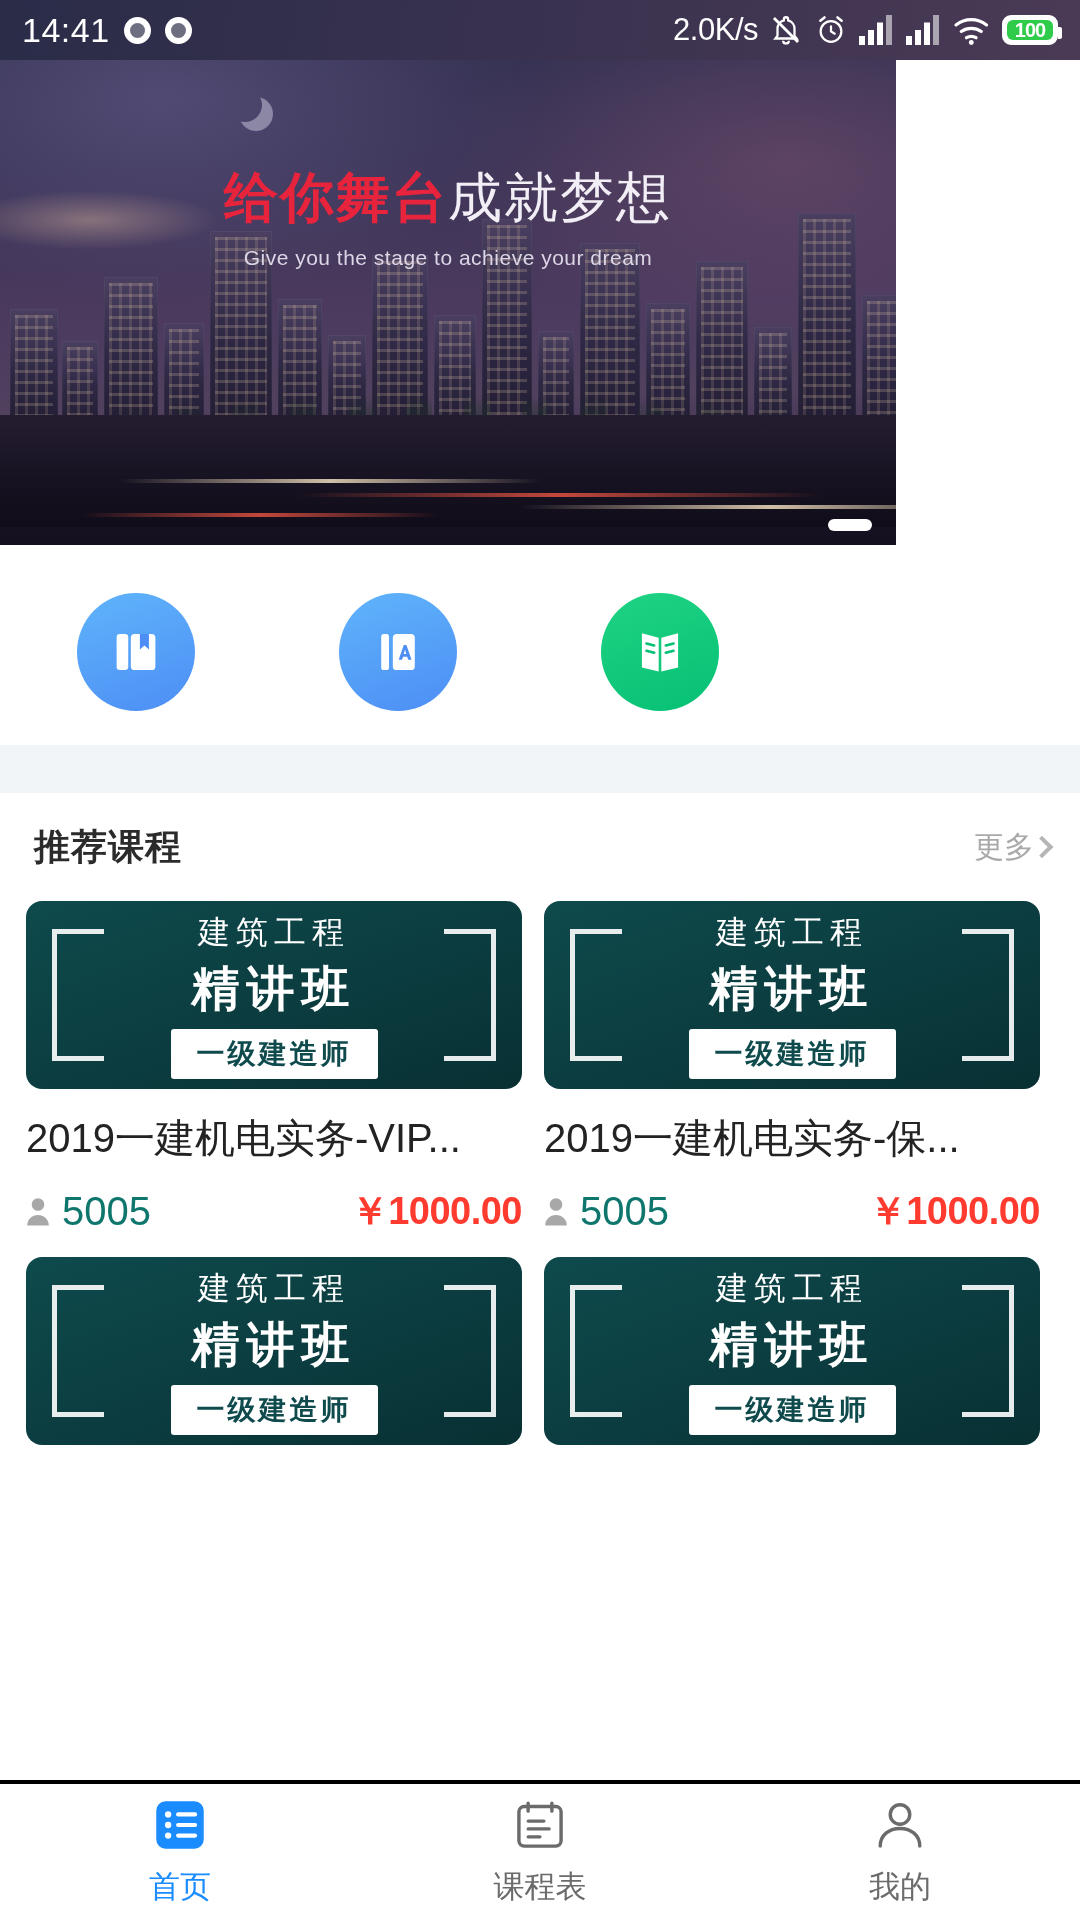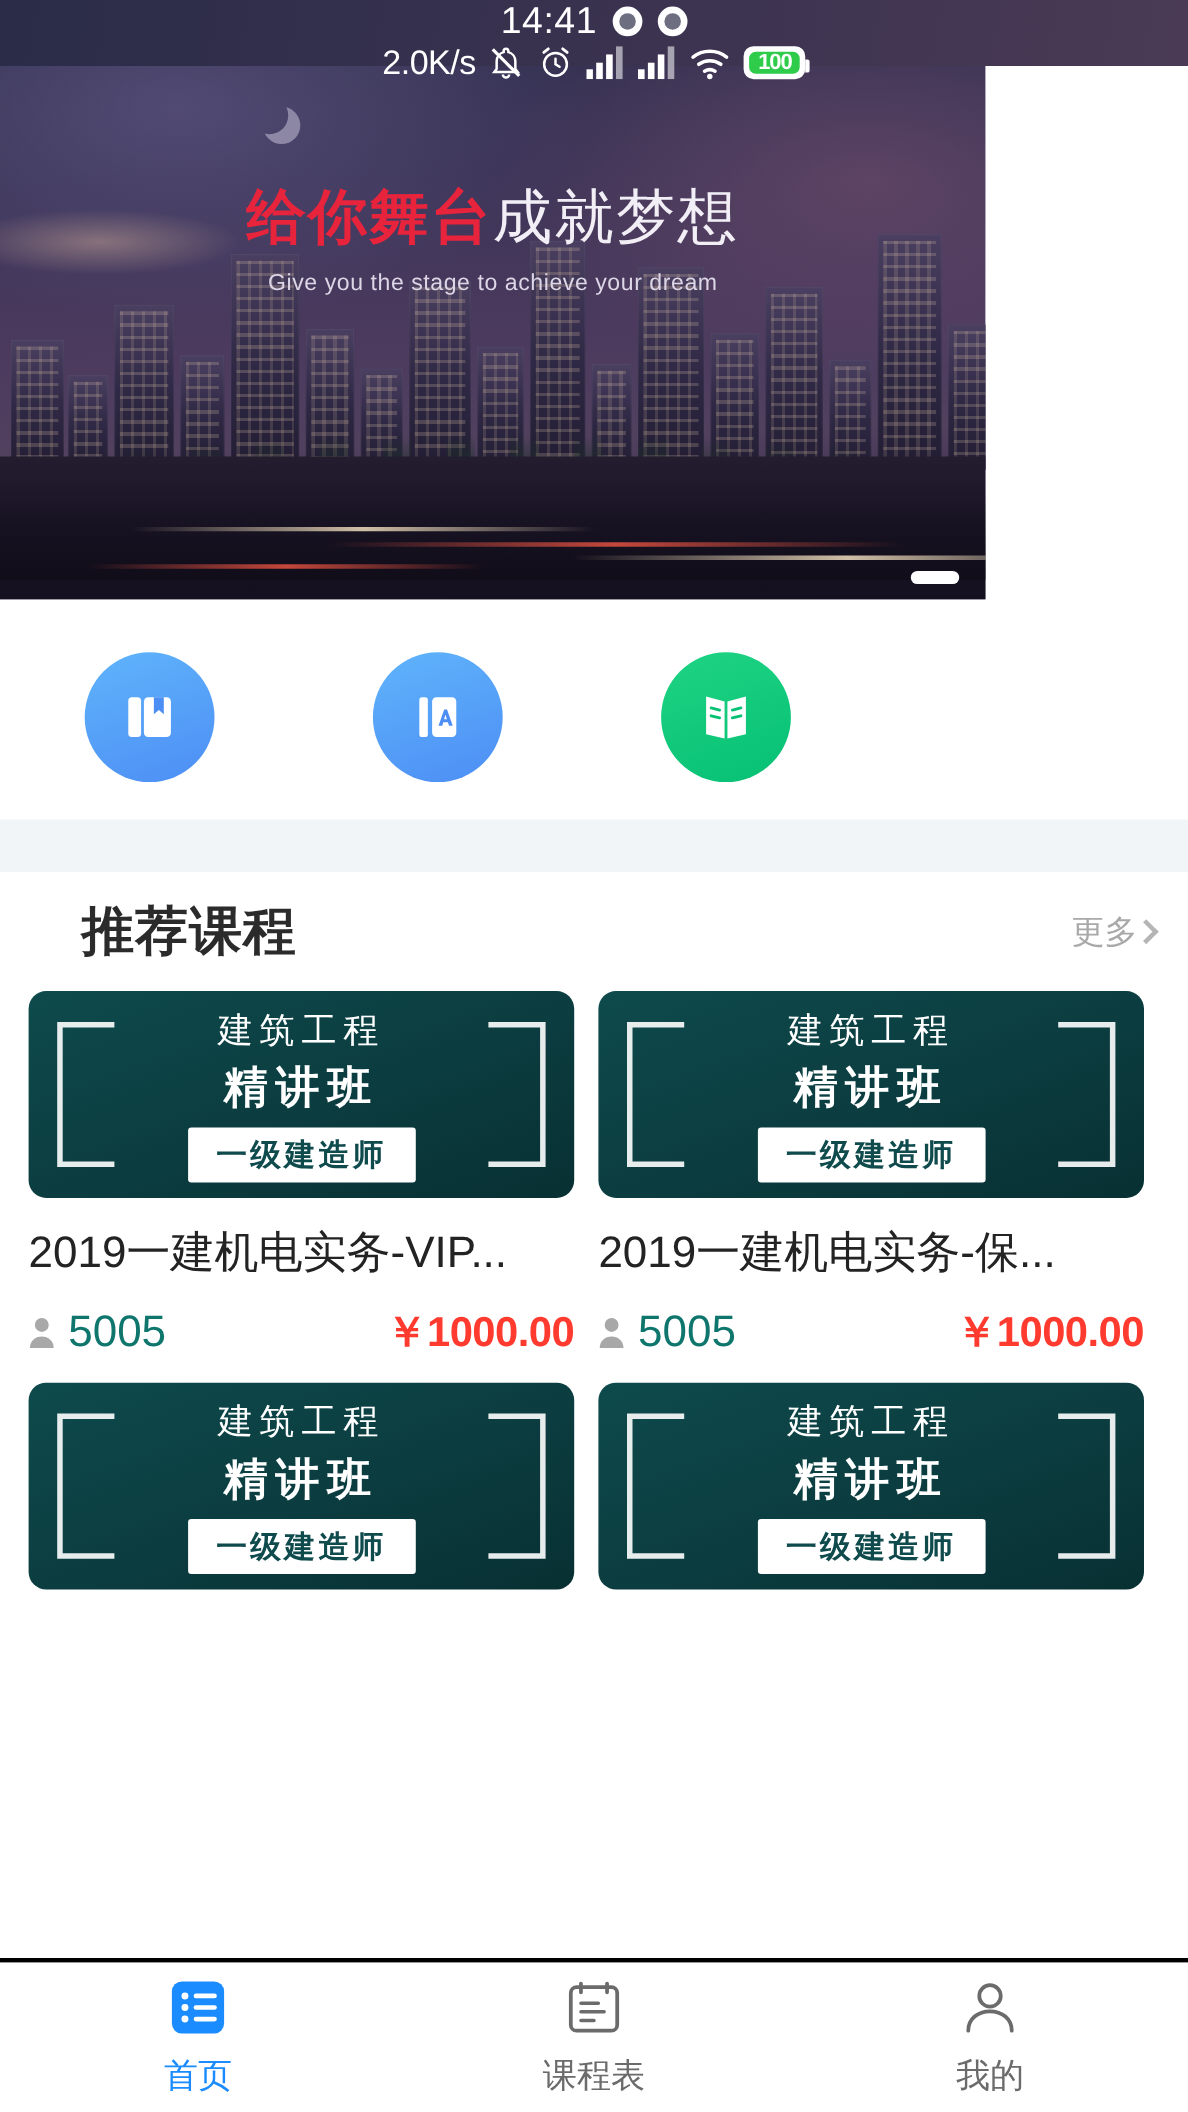--- a/index.html
+++ b/index.html
@@ -10,21 +10,20 @@
     overflow:hidden;
     position:relative;
   }
 
   
   .statusbar{
     position:absolute; top:0; left:0; width:1080px; height:60px;
     display:flex; align-items:center; justify-content:space-between;
     padding:0 22px; color:#fff; z-index:40;
     background:linear-gradient(100deg,#2a2c48 0%,#3b3350 55%,#4a3a55 100%);
-    flex-direction:column;
   }
   .sb-left{ display:flex; align-items:center; gap:14px; }
   .sb-time{ font-size:34px; letter-spacing:0.5px; font-weight:400; }
   .dot-ring{
     width:27px;height:27px;border-radius:50%;
     background:#fff; display:flex;align-items:center;justify-content:center;
   }
   .dot-ring i{ width:15px;height:15px;border-radius:50%;background:#6d6f80; display:block;}
   .sb-right{ display:flex; align-items:center; gap:11px; }
   .sb-speed{ font-size:31px; letter-spacing:-0.5px; }
@@ -122,39 +121,39 @@
 
   
   .divider{ position:absolute; top:745px; left:0; width:1080px; height:48px; background:#f2f5f8; }
 
   
   .recommend{ position:absolute; top:793px; left:0; width:1080px; background:#fff; }
   .sec-head{
     height:108px; display:flex; align-items:center; justify-content:space-between;
     padding:0 30px 0 34px;
   }
-  .sec-title{ font-size:48px; font-weight:700; color:#2b2b2b; letter-spacing:1px;margin-left:40px; }
+  .sec-title{ font-size:36px; font-weight:700; color:#2b2b2b; letter-spacing:1px; }
   .sec-more{ display:flex; align-items:center; color:#a9a9a9; font-size:30px; }
   .chev{ width:16px;height:16px;border-right:4px solid #b5b5b5;border-bottom:4px solid #b5b5b5;transform:rotate(-45deg); display:block;}
 
   .card-grid{ display:flex; flex-wrap:wrap; padding:0 26px; gap:0 22px; }
   .card{ width:496px; }
   .card-img{
     width:496px;height:188px;border-radius:16px;overflow:hidden;position:relative;
     background:linear-gradient(160deg,#0e4a4c 0%,#0c3f42 45%,#083033 100%);
     display:flex;flex-direction:column;align-items:center;justify-content:center;
   }
   .brk{
     position:absolute; top:28px; bottom:28px; width:52px;
     border-top:5px solid rgba(255,255,255,.9); border-bottom:5px solid rgba(255,255,255,.9);
   }
   .brk.l{ left:26px; border-left:5px solid rgba(255,255,255,.9); }
   .brk.r{ right:26px; border-right:5px solid rgba(255,255,255,.9); }
   .ci-top{ font-size:32px;color:#fff;letter-spacing:6px;font-weight:500; }
-  .ci-mid{ font-size:40px;color:#fff;letter-spacing:7px;font-weight:700;margin-top:8px;line-height:1.1; }
+  .ci-mid{ font-size:48px;color:#fff;letter-spacing:7px;font-weight:700;margin-top:8px;line-height:1.1; }
   .ci-bot{
     margin-top:14px;background:#fff;color:#0f4a4d;font-size:28px;font-weight:700;
     letter-spacing:3px;padding:6px 26px;border-radius:3px;
   }
   .card-title{
     margin-top:22px;font-size:40px;color:#232323;white-space:nowrap;overflow:hidden;
     text-overflow:ellipsis;letter-spacing:0px;
   }
   .card-meta{ margin-top:20px; display:flex; align-items:center; justify-content:space-between; }
   .meta-left{ display:flex; align-items:center; gap:12px; color:#0f766e; font-size:40px; }

